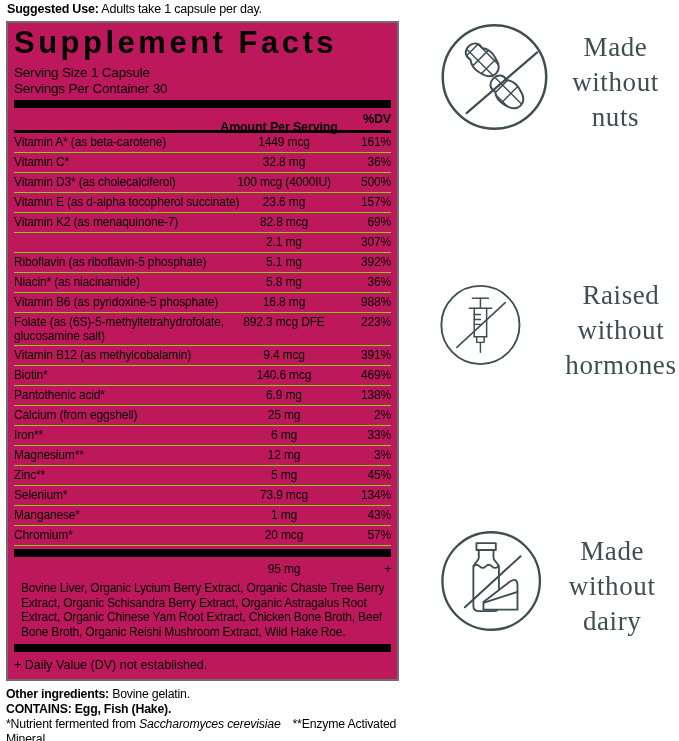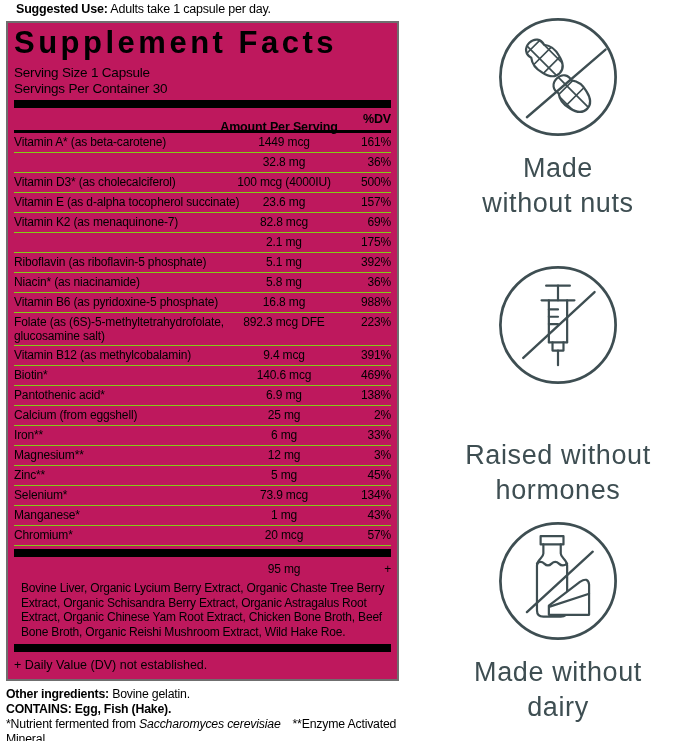--- a/index.html
+++ b/index.html
@@ -2,21 +2,21 @@
 <html><head>
 <meta charset="utf-8">
 <style>
   html,body{margin:0;padding:0;}
   body{
     width:679px;height:741px;position:relative;background:#ffffff;
     font-family:"Liberation Sans","DejaVu Sans",sans-serif;color:#000;
     overflow:hidden;
   }
   .left{position:absolute;left:6px;top:2px;width:393px;}
-  .suggested{margin:0 0 4px 10px;font-size:12.5px;line-height:15px;letter-spacing:-0.2px;}
+  .suggested{margin:0 0 4px 1px;font-size:12.5px;line-height:15px;letter-spacing:-0.2px;}
   .suggested b{font-weight:bold;}
 
   .panel{border:2px solid #6f6f6f;padding:4px 6px 3px 6px;background:#be185d;}
   .panel-title{margin:1px 0 7px 0;font-size:31px;line-height:30px;font-weight:bold;letter-spacing:3.5px;white-space:nowrap;}
   .serv{font-size:13.5px;line-height:16px;letter-spacing:-0.2px;}
   .bar{height:8px;background:#000;margin:3px 0;}
   .rule3{height:3px;background:#000;}
 
   .row{position:relative;font-size:12px;line-height:13.5px;letter-spacing:-0.15px;
        border-bottom:1px solid #84cc16;padding:3px 0 2px 0;min-height:14px;}
@@ -32,21 +32,21 @@
   .blend-ing{margin:2px 0 5px 0;padding-left:7px;padding-right:2px;font-size:12px;line-height:14.5px;letter-spacing:-0.2px;}
   .dvnote{font-size:12.5px;line-height:15px;padding:3px 0 3px 0;}
 
   .foot{margin-top:6px;font-size:12.3px;line-height:15px;letter-spacing:-0.2px;}
   .foot p{margin:0;}
   .foot .b{font-weight:bold;}
   .foot .it{font-style:italic;}
   .foot .gap{margin-left:12px;}
 
   .right{position:absolute;left:437px;top:8px;width:242px;height:733px;}
-  .badge{position:absolute;left:0;width:100%;display:flex;flex-direction:column;align-items:center;}
+  .badge{position:absolute;left:0;width:100%;display:flex;flex-direction:row;align-items:center;font-family:Liberation Serif, serif;}
   .badge-1{top:5px;} .badge-2{top:253px;gap:39px;} .badge-3{top:509px;}
   .badge svg{width:128px;height:128px;display:block;}
   .badge-label{margin-top:10px;font-size:27px;line-height:35px;color:#3e4e52;
                text-align:center;letter-spacing:0.6px;font-weight:normal;}
 </style>
 </head>
 <body>
 
 <div class="left">
 
@@ -67,20 +67,21 @@
     <div class="rule3"></div>
 
     <div id="rows">
   <div class="row">
     <span class="name">Vitamin A* (as beta-carotene)</span>
     <span class="amount">1449 mcg</span>
     <span class="dv">161%</span>
   </div>
 
   <div class="row">
+    <span class="name">Vitamin C*</span>
     <span class="amount">32.8 mg</span>
     <span class="dv">36%</span>
   </div>
 
   <div class="row">
     <span class="name">Vitamin D3* (as cholecalciferol)</span>
     <span class="amount">100 mcg (4000IU)</span>
     <span class="dv">500%</span>
   </div>
 
@@ -91,21 +92,21 @@
   </div>
 
   <div class="row">
     <span class="name">Vitamin K2 (as menaquinone-7)</span>
     <span class="amount">82.8 mcg</span>
     <span class="dv">69%</span>
   </div>
 
   <div class="row">
     <span class="amount">2.1 mg</span>
-    <span class="dv">175%</span>
+    <span class="dv">307%</span>
   </div>
 
   <div class="row">
     <span class="name">Riboflavin (as riboflavin-5 phosphate)</span>
     <span class="amount">5.1 mg</span>
     <span class="dv">392%</span>
   </div>
 
   <div class="row">
     <span class="name">Niacin* (as niacinamide)</span>

